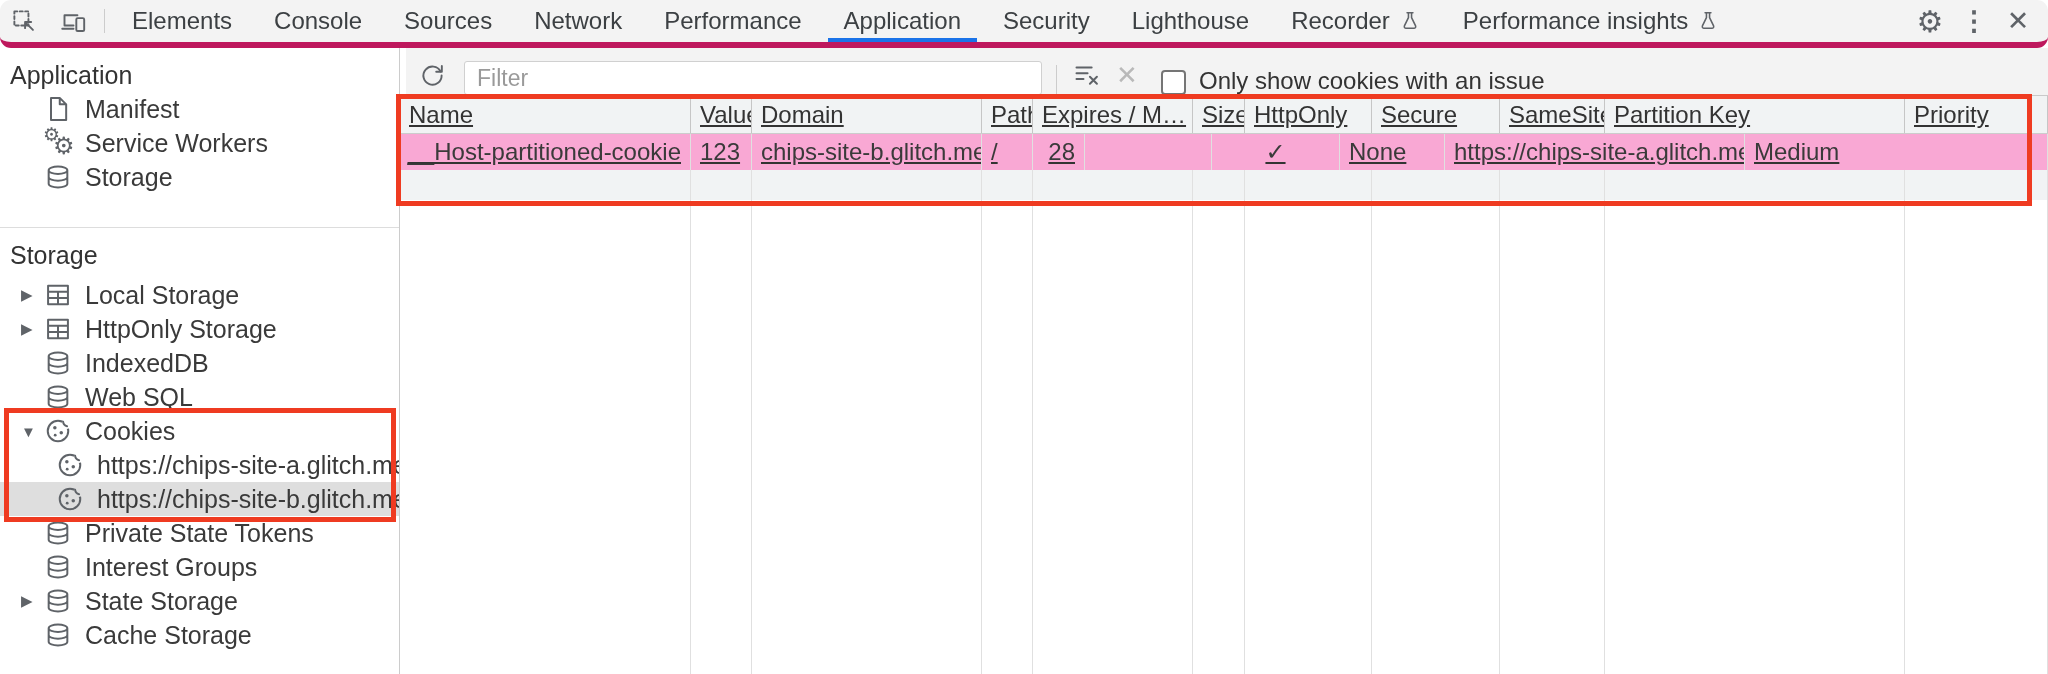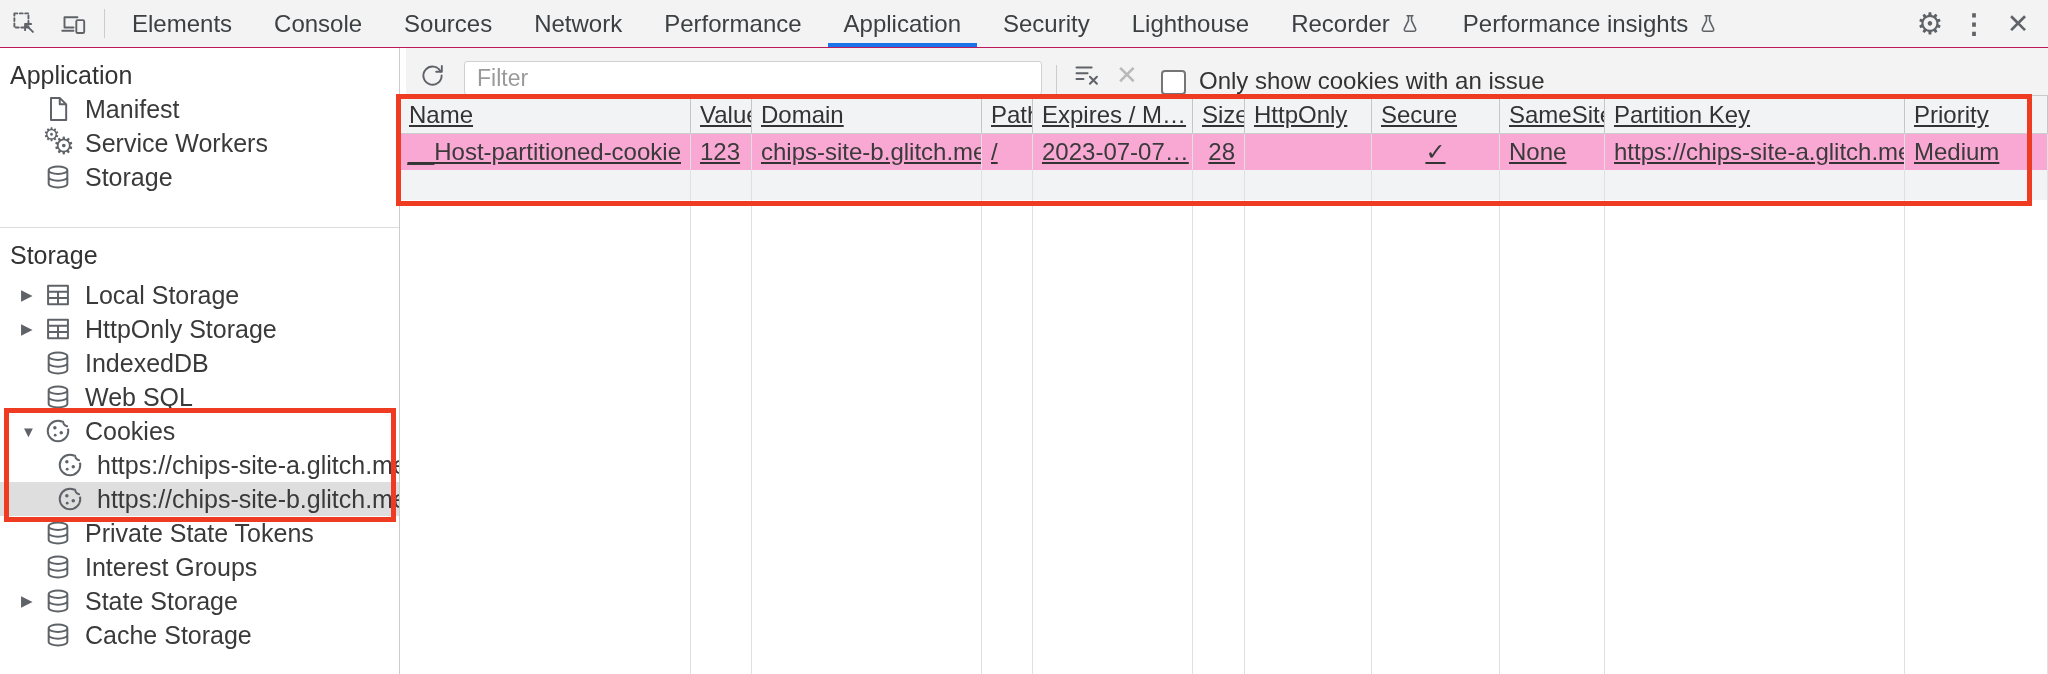--- a/index.html
+++ b/index.html
@@ -7,22 +7,22 @@
   .root {
     position:relative; width:2048px; height:674px; overflow:hidden;
     font-family:"Liberation Sans", sans-serif; color:#333; background:#fff;
   }
   svg { display:block; }
   .st { stroke:#5f6368; fill:none; stroke-width:1.7; stroke-linecap:round; stroke-linejoin:round; }
 
   
   .toolbar {
     position:absolute; top:0; left:0; right:0; height:48px;
-    background:#f3f3f3; border-bottom:1px solid #be185d;
-    display:flex; align-items:stretch;
+    background:#f3f3f3; border-bottom:6px solid #be185d;
+    display:flex; align-items:stretch;border-radius:11px;
   }
   .tb-btn { display:flex; align-items:center; justify-content:center; padding:0 11px; cursor:pointer; }
   .tb-sep { width:1px; background:#ccc; margin:9px 6px; }
   .tabs { display:flex; align-items:stretch; }
   .tab { position:relative; display:flex; align-items:center; gap:9px; padding:0 21px;
          font-size:24px; color:#3c4043; white-space:nowrap; cursor:pointer; }
   .tab.active::after { content:""; position:absolute; left:5px; right:5px; bottom:0; height:4px; background:#1a73e8; }
   .tb-right { margin-left:auto; display:flex; align-items:center; padding-right:8px; }
   .glyph-btn { display:flex; align-items:center; justify-content:center; width:44px; height:48px;
                color:#5f6368; cursor:pointer; }
@@ -355,21 +355,20 @@
       <div class="cell c7">Secure</div>
       <div class="cell c8">SameSite</div>
       <div class="cell c9">Partition Key</div>
       <div class="cell c10">Priority</div>
     </div>
     <div class="trow tdata">
       <div class="cell c0 alr">__Host-partitioned-cookie</div>
       <div class="cell c1">123</div>
       <div class="cell c2">chips-site-b.glitch.me</div>
       <div class="cell c3">/</div>
-      <div class="cell c4">2023-07-07…</div>
       <div class="cell c5 alr">28</div>
       <div class="cell c6"></div>
       <div class="cell c7 alc">
           <span>✓</span>
         </div>
       <div class="cell c8">None</div>
       <div class="cell c9">https://chips-site-a.glitch.me</div>
       <div class="cell c10">Medium</div>
     </div>
     <div class="trow tstripe">

